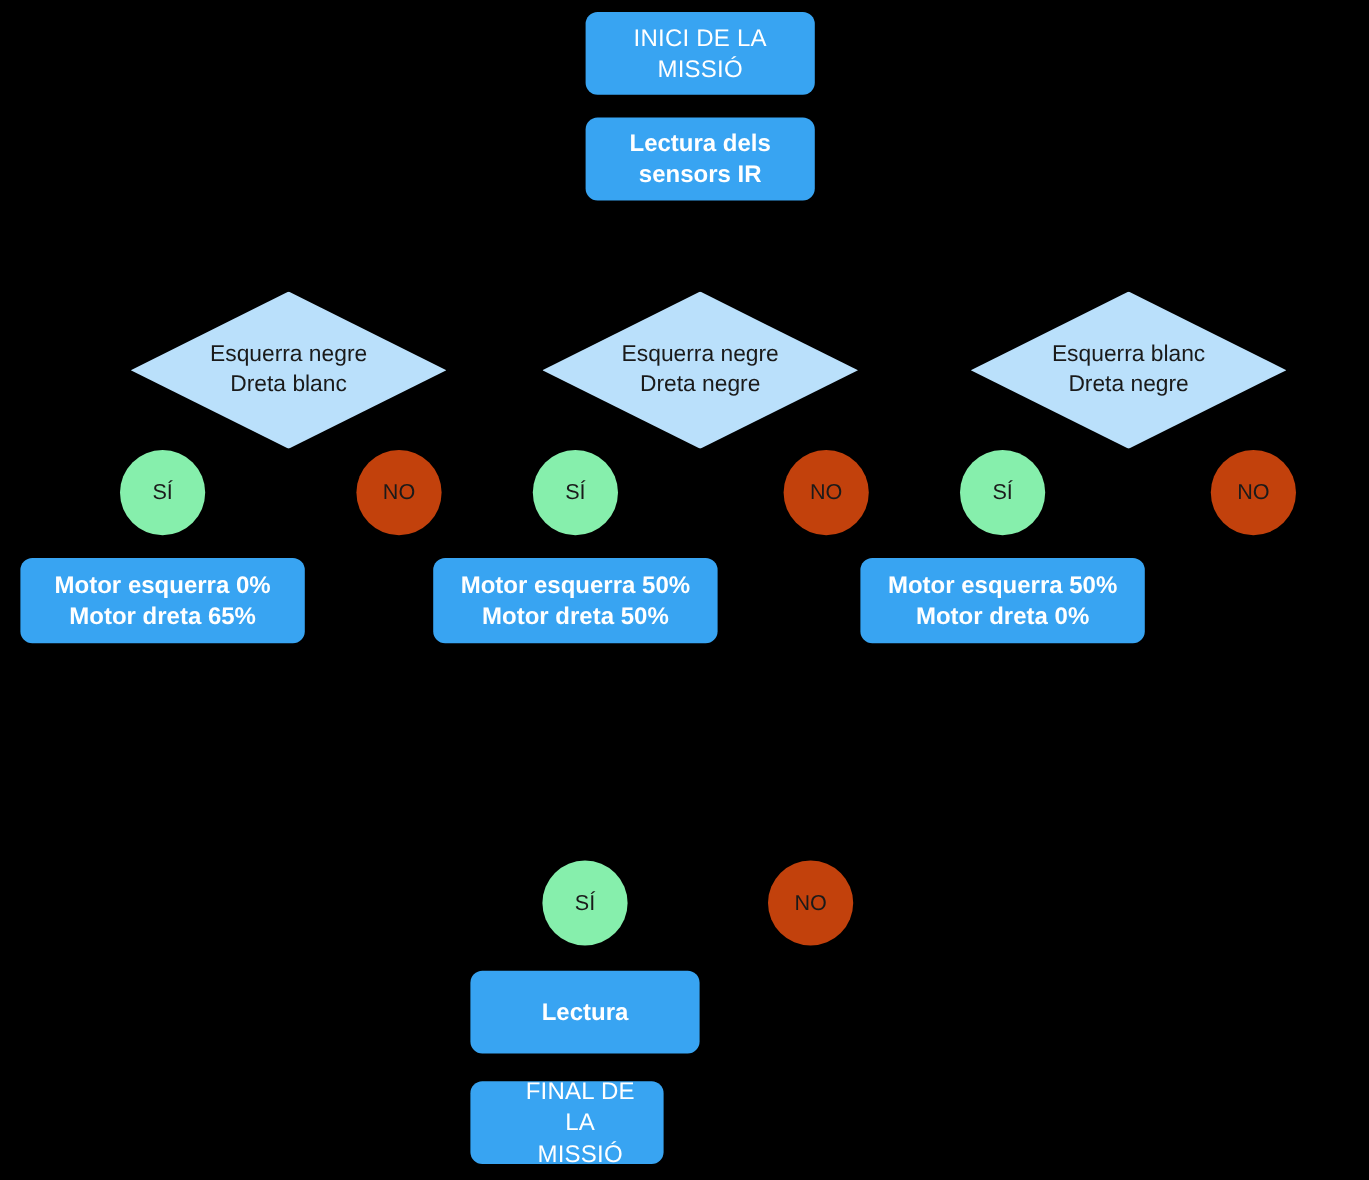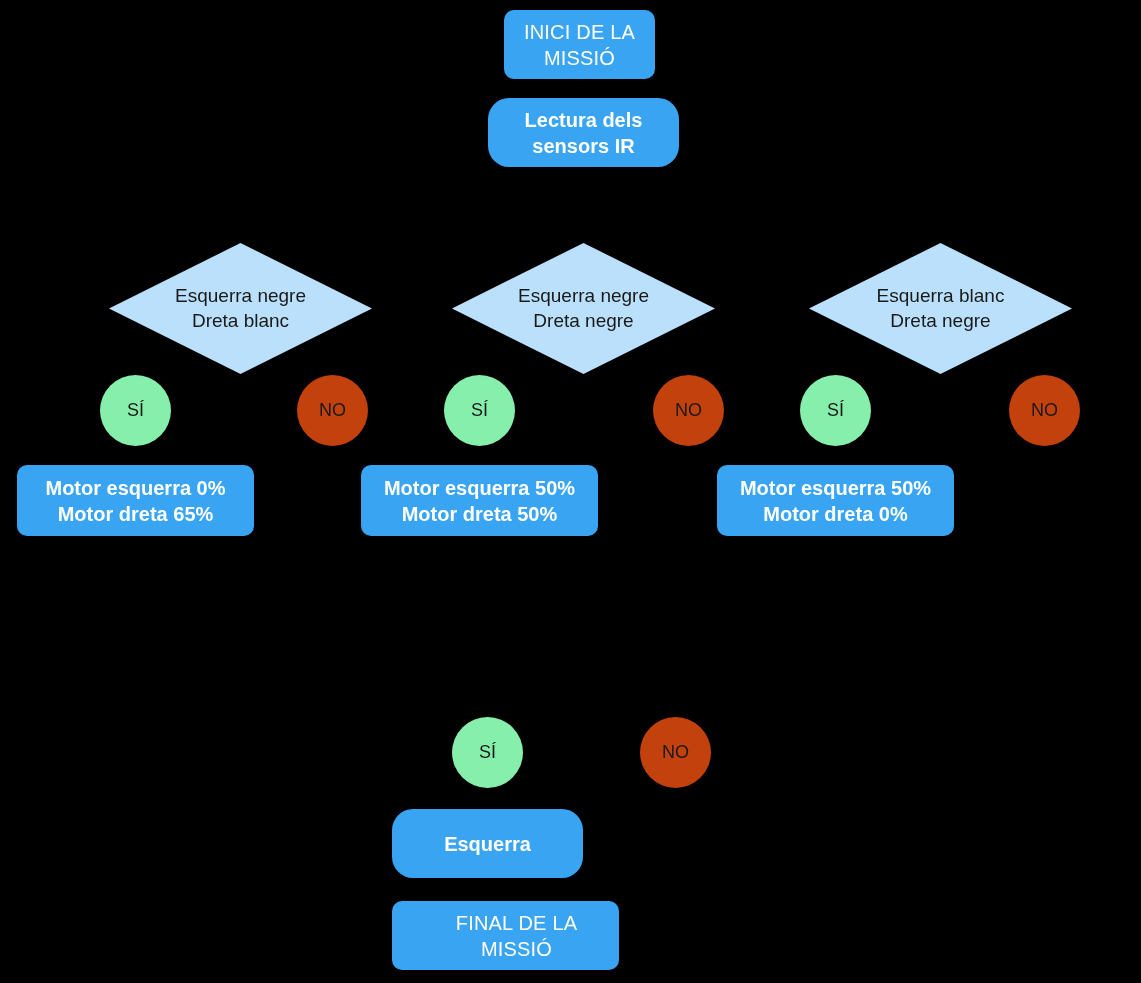--- a/index.html
+++ b/index.html
@@ -36,21 +36,20 @@
     white-space: pre-line;
   }
   .node-box.terminal {
     font-size: 20px;
     font-weight: 400;
     letter-spacing: 0.2px;
   }
   .node-box.process {
     font-size: 20px;
     font-weight: 700;
-    border-radius: 21px;
   }
   .node-box.action {
     font-size: 20px;
     font-weight: 700;
   }
 
   
   .diamond-wrap {
     position: absolute;
   }
@@ -89,21 +88,21 @@
     text-align: center;
   }
   .pill.yes { background: #86efac; }
   .pill.no  { background: #c2410c; }
 </style>
 </head>
 <body>
 
 <div id="canvas">
 
-  <div class="node-box terminal" style="left:504px; top:10px; width:151px; height:69px;">INICI DE LA
+  <div class="node-box terminal" style="left:488px; top:10px; width:191px; height:69px;">INICI DE LA
 MISSIÓ</div>
 
   <div class="node-box process" style="left:488px; top:98px; width:191px; height:69px;">Lectura dels
 sensors IR</div>
 
   <div class="diamond-wrap" style="left:109px; top:243px; width:263px; height:131px;">
     <div class="diamond-shape"></div>
     <div class="diamond-label">Esquerra negre
 Dreta blanc</div>
   </div>
@@ -135,18 +134,18 @@
   <div class="node-box action" style="left:361px; top:465px; width:237px; height:71px;">Motor esquerra 50%
 Motor dreta 50%</div>
 
   <div class="node-box action" style="left:717px; top:465px; width:237px; height:71px;">Motor esquerra 50%
 Motor dreta 0%</div>
 
 
   <div class="pill yes" style="left:452px; top:717px; width:71px; height:71px;">SÍ</div>
   <div class="pill no" style="left:640px; top:717px; width:71px; height:71px;">NO</div>
 
-  <div class="node-box process" style="left:392px; top:809px; width:191px; height:69px;">Esquerra</div>
+  <div class="node-box process" style="left:392px; top:809px; width:191px; height:69px;">Lectura</div>
 
-  <div class="node-box terminal" style="left:392px; top:901px; width:227px; height:69px;padding-left:32px;">FINAL DE LA
+  <div class="node-box terminal" style="left:392px; top:901px; width:161px; height:69px;padding-left:32px;">FINAL DE LA
 MISSIÓ</div>
 
 </div>
 
 </body></html>

